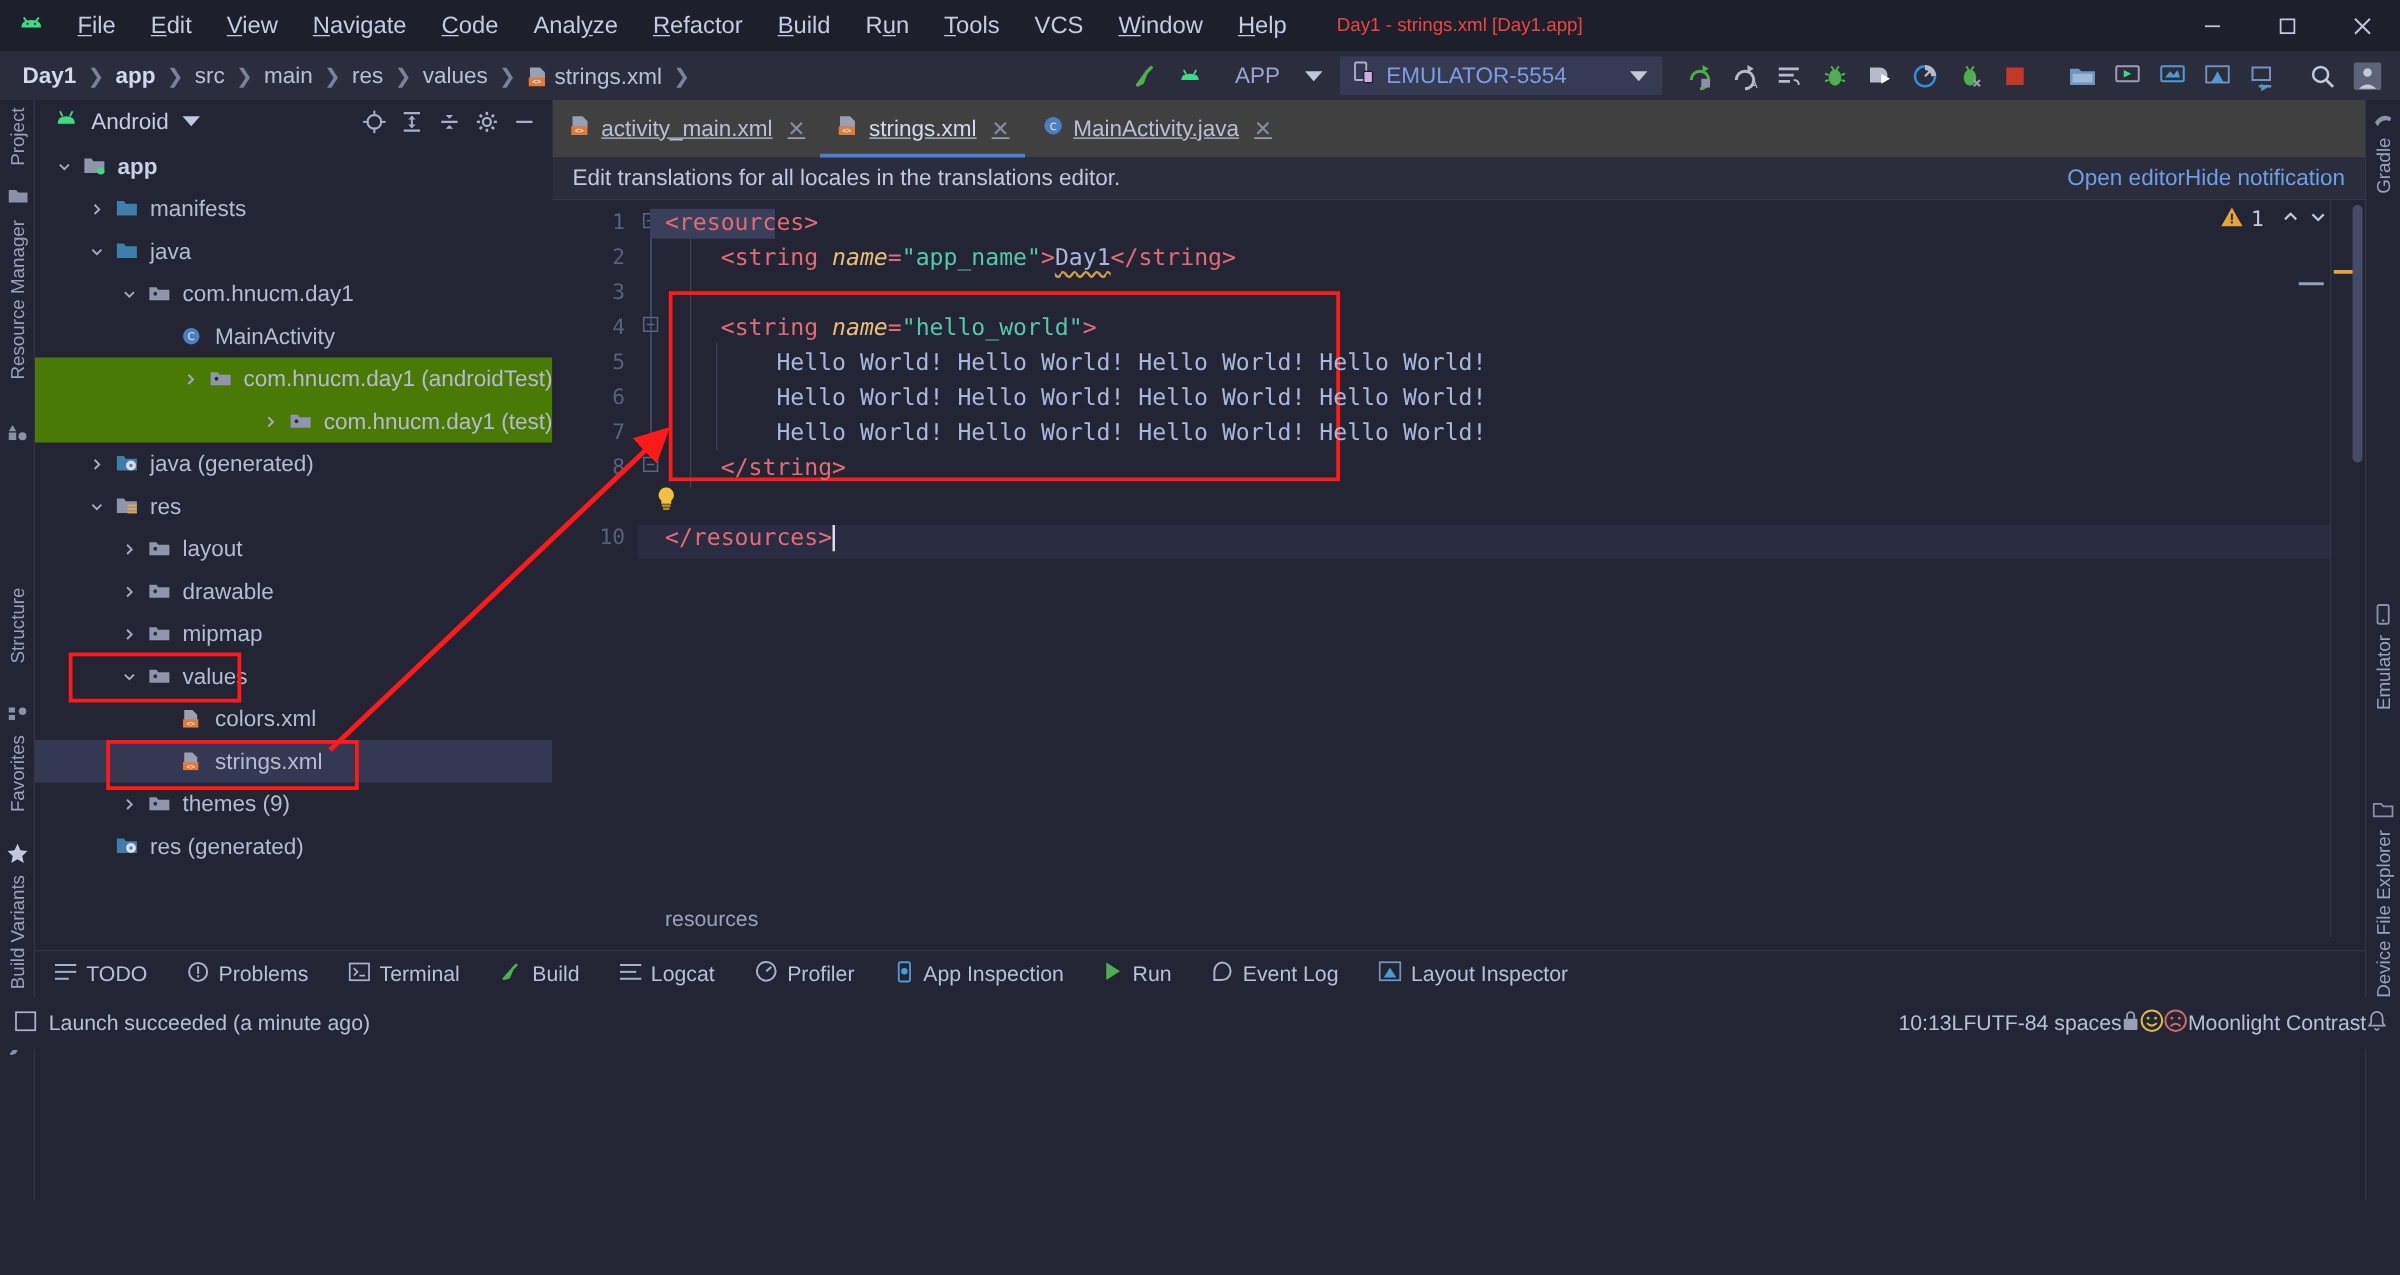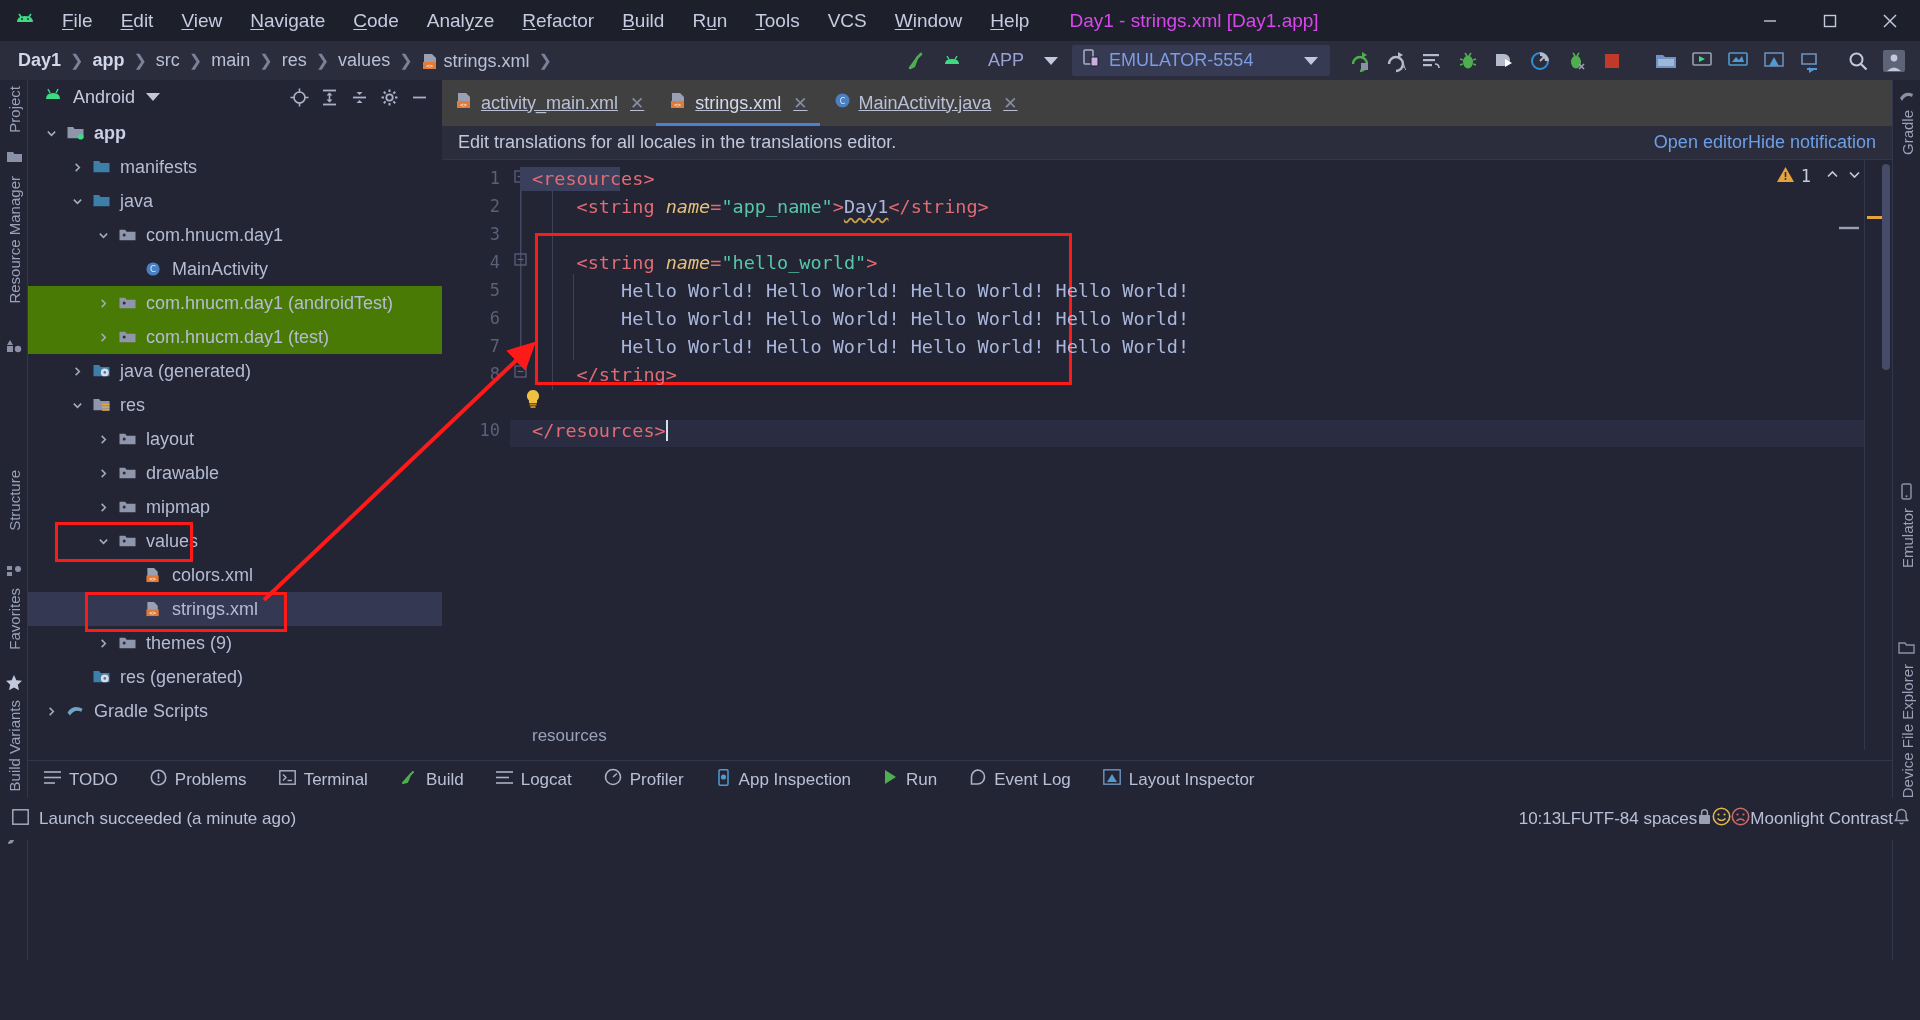--- a/index.html
+++ b/index.html
@@ -17,21 +17,21 @@
   .titlebar {
     position:absolute; left:0; top:0; width:1920px; height:41px;
     background:#1d1f2b; display:flex; align-items:center;
   }
   .andy-logo { width:26px; height:26px; margin-left:12px; margin-right:10px; flex:0 0 auto; }
   .menu { display:flex; align-items:center; gap:0px; }
   .menu-item {
     padding:4px 14px; color:#c5cbe0; font-size:19px; white-space:nowrap; cursor:default;
   }
   .menu-item u { text-decoration:underline; text-underline-offset:2px; }
-  .win-title { margin-left:26px; color:#d946ef; font-size:19px; white-space:nowrap; }
+  .win-title { margin-left:26px; color:#ef4444; font-size:15px; white-space:nowrap; }
   .win-btns { position:absolute; right:0; top:0; height:41px; display:flex; align-items:center; }
   .win-btn { width:60px; height:41px; display:flex; align-items:center; justify-content:center; }
   .win-btn svg { display:block; }
 
   
   .navbar {
     position:absolute; left:0; top:41px; width:1920px; height:39px;
     background:#2b2d3c; display:flex; align-items:center;
   }
   .crumbs { display:flex; align-items:center; margin-left:14px; gap:2px; font-size:18px; }
@@ -69,21 +69,21 @@
   }
 
   
   .projpanel { position:absolute; left:28px; top:80px; width:414px; height:680px; background:#232534; }
   .proj-head { height:34px; display:flex; align-items:center; padding:0 8px 0 14px; }
   .proj-head .lbl { color:#c6cbdf; font-size:18px; margin-left:9px; }
   .proj-head .sp { flex:1; }
   .proj-icon-btn { width:30px; height:28px; display:flex; align-items:center; justify-content:center; }
   .tree { margin-top:2px; }
   .row { height:34px; display:flex; align-items:center; font-size:18px; color:#b5bcd2; white-space:nowrap; position:relative; }
-  .row.green { background:#4a7a06; }
+  .row.green { background:#4a7a06;justify-content:flex-end; }
   .row.sel { background:#343853; }
   .arrow { width:11px; height:11px; flex:0 0 auto; }
   .ficon { width:19px; height:16px; flex:0 0 auto; }
 
   
   .editor { position:absolute; left:442px; top:80px; width:1450px; height:680px; background:#232534; }
   .tabs { height:46px; display:flex; align-items:flex-start; background:#404040;text-decoration:underline; }
   .tab {
     height:46px; display:flex; align-items:center; gap:8px; padding:0 12px 0 14px;
     font-size:18px; color:#b9c0d6; position:relative;
@@ -690,31 +690,20 @@
           <span style="display: inline-block; width: 44px;"></span>
           <svg width="12" height="12" viewBox="0 0 12 12" class="arrow"></svg>
           <span style="width: 9px; display: inline-block;"></span>
           <svg width="19" height="17" viewBox="0 0 19 17" class="ficon">
             <path d="M1 2h6l1.6 2.2H18v10H1z" fill="#3d7fa8"></path>
             <circle cx="13" cy="10" r="4.2" fill="#d8dde9"></circle>
             <circle cx="13" cy="10" r="1.4" fill="#6b7289"></circle>
           </svg>
           <span style="margin-left: 9px;">res (generated)</span>
         </div>
-        <div class="row">
-          <span style="display: inline-block; width: 18px;"></span>
-          <svg width="12" height="12" viewBox="0 0 12 12" class="arrow">
-            <path d="M4 2 L8 6 L4 10" fill="none" stroke="#a5abbf" stroke-width="1.7"></path>
-          </svg>
-          <span style="width: 9px; display: inline-block;"></span>
-          <svg width="19" height="17" viewBox="0 0 19 17" class="ficon">
-            <path d="M1 10 q6-9 16-4 l-1.4 3.4 q-7-3.4-12 4z" fill="#6fa5c2"></path>
-          </svg>
-          <span style="margin-left: 9px;">Gradle Scripts</span>
-        </div>
       </div>
 
     <div class="red-rect" style="left:27px; top:442px; width:138px; height:40px;"></div>
     <div class="red-rect" style="left:57px; top:512px; width:202px; height:40px;"></div>
   </div>
 
   <div class="editor">
 
     <div class="tabs">
       <div class="tab">

